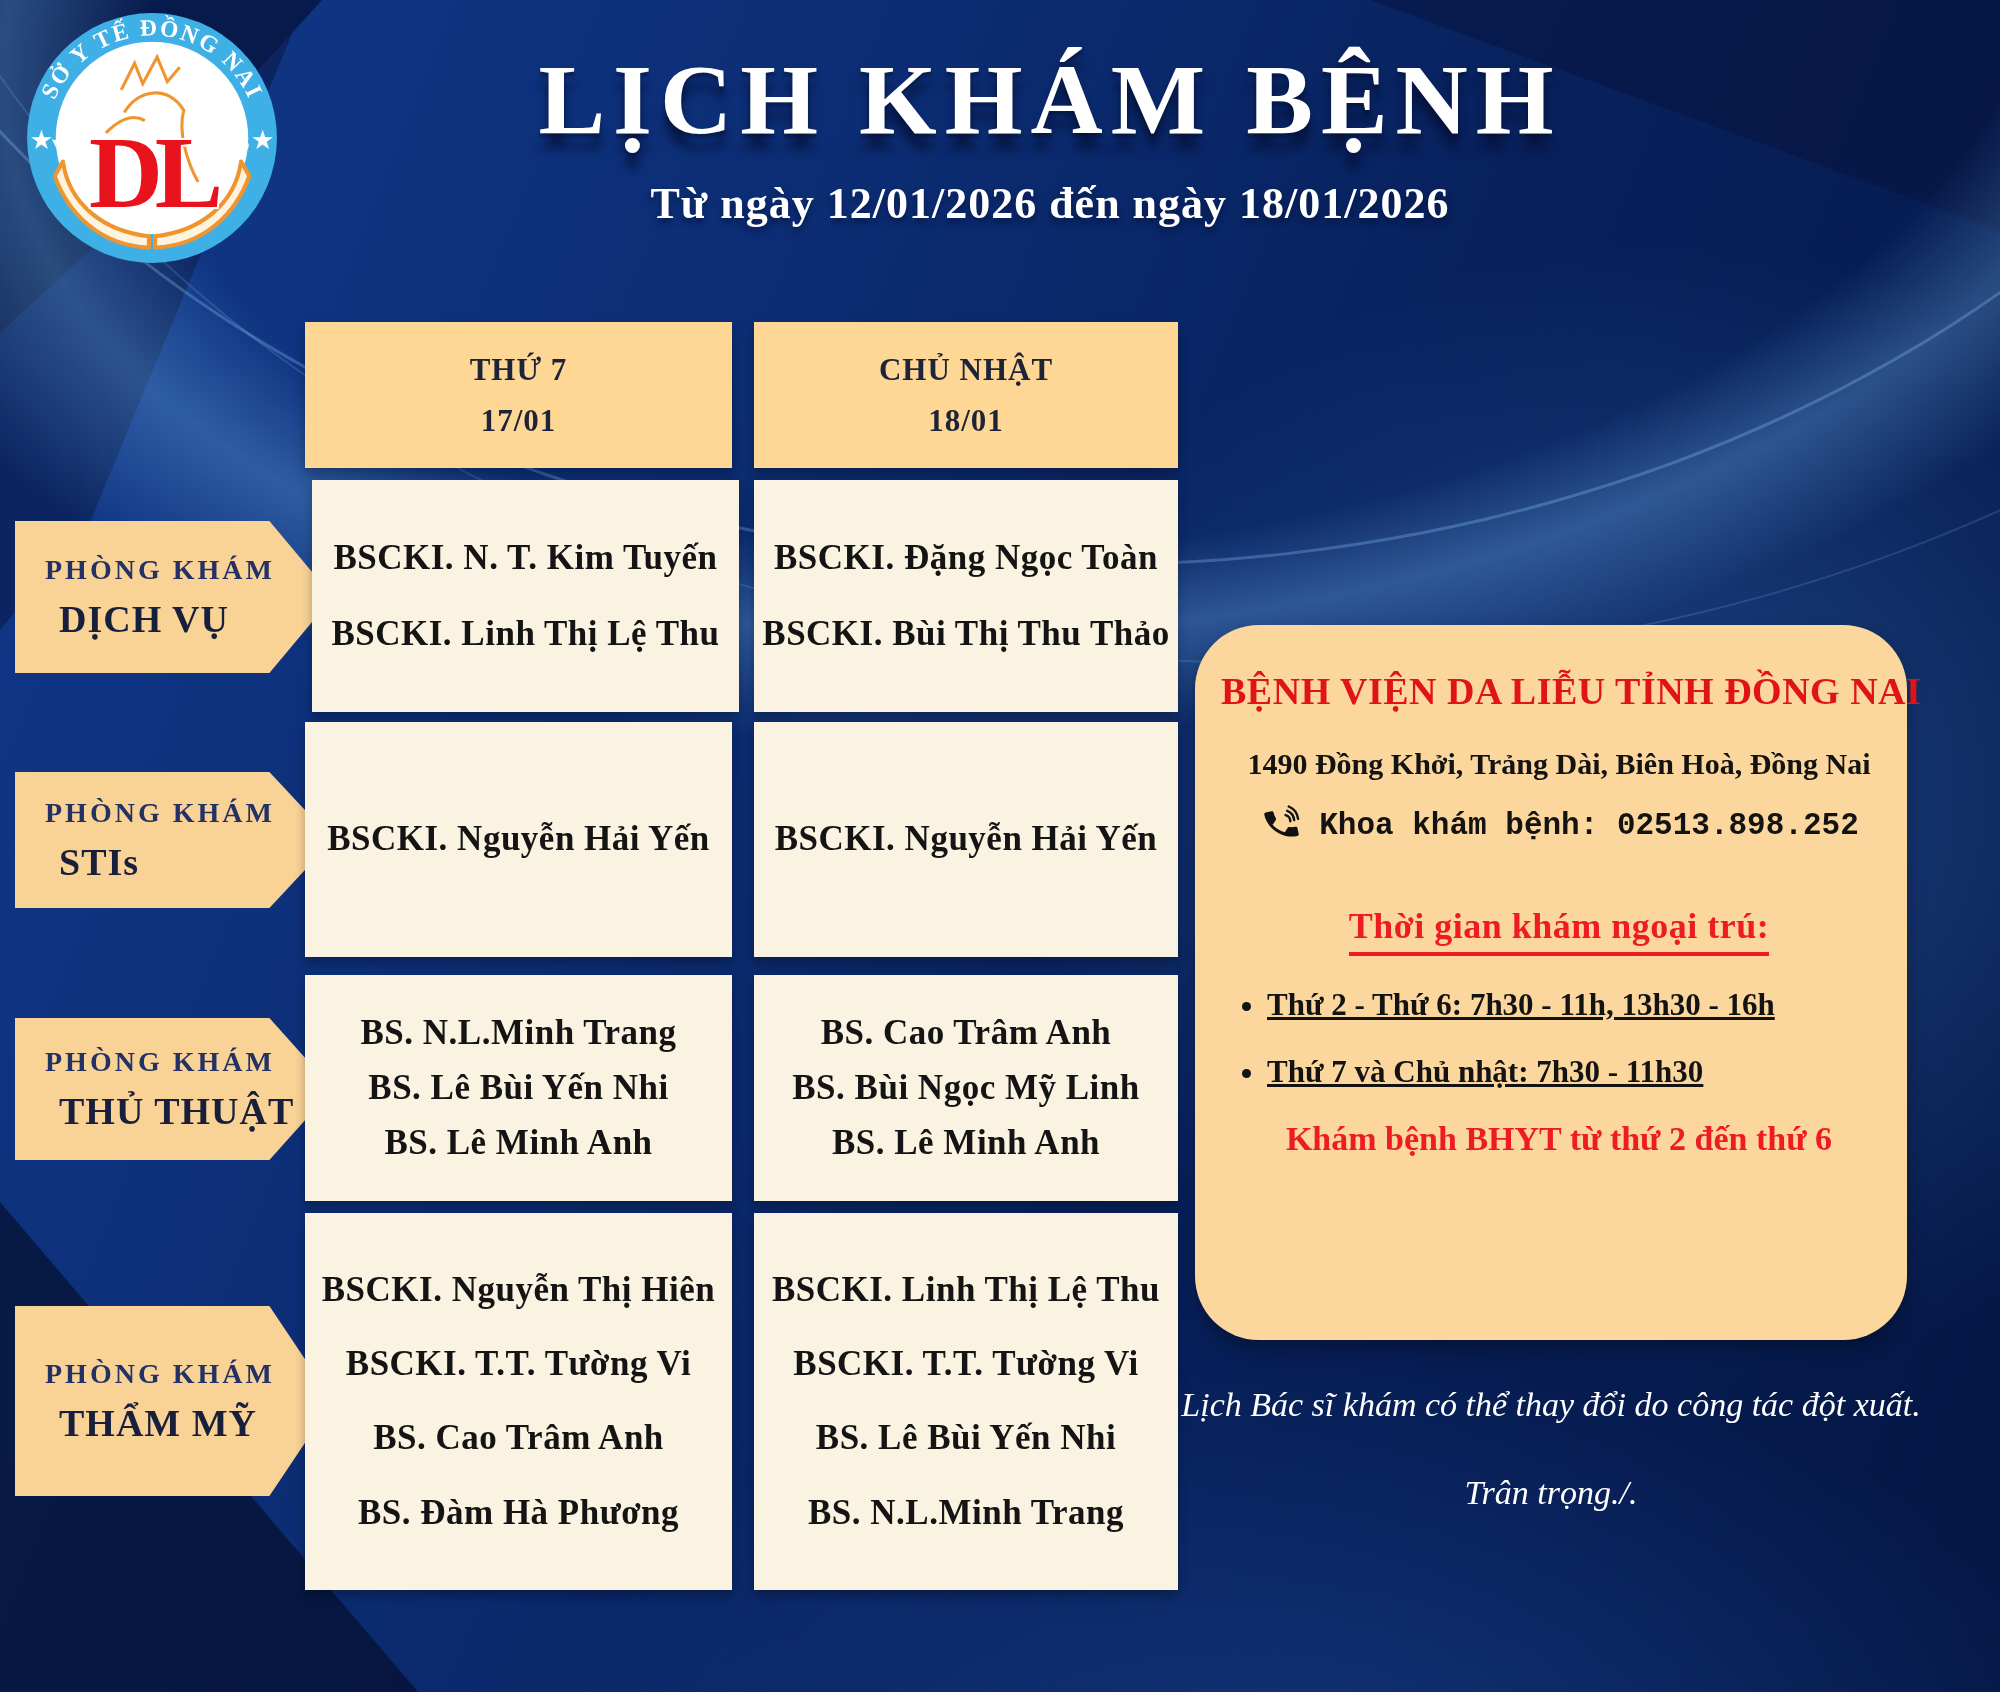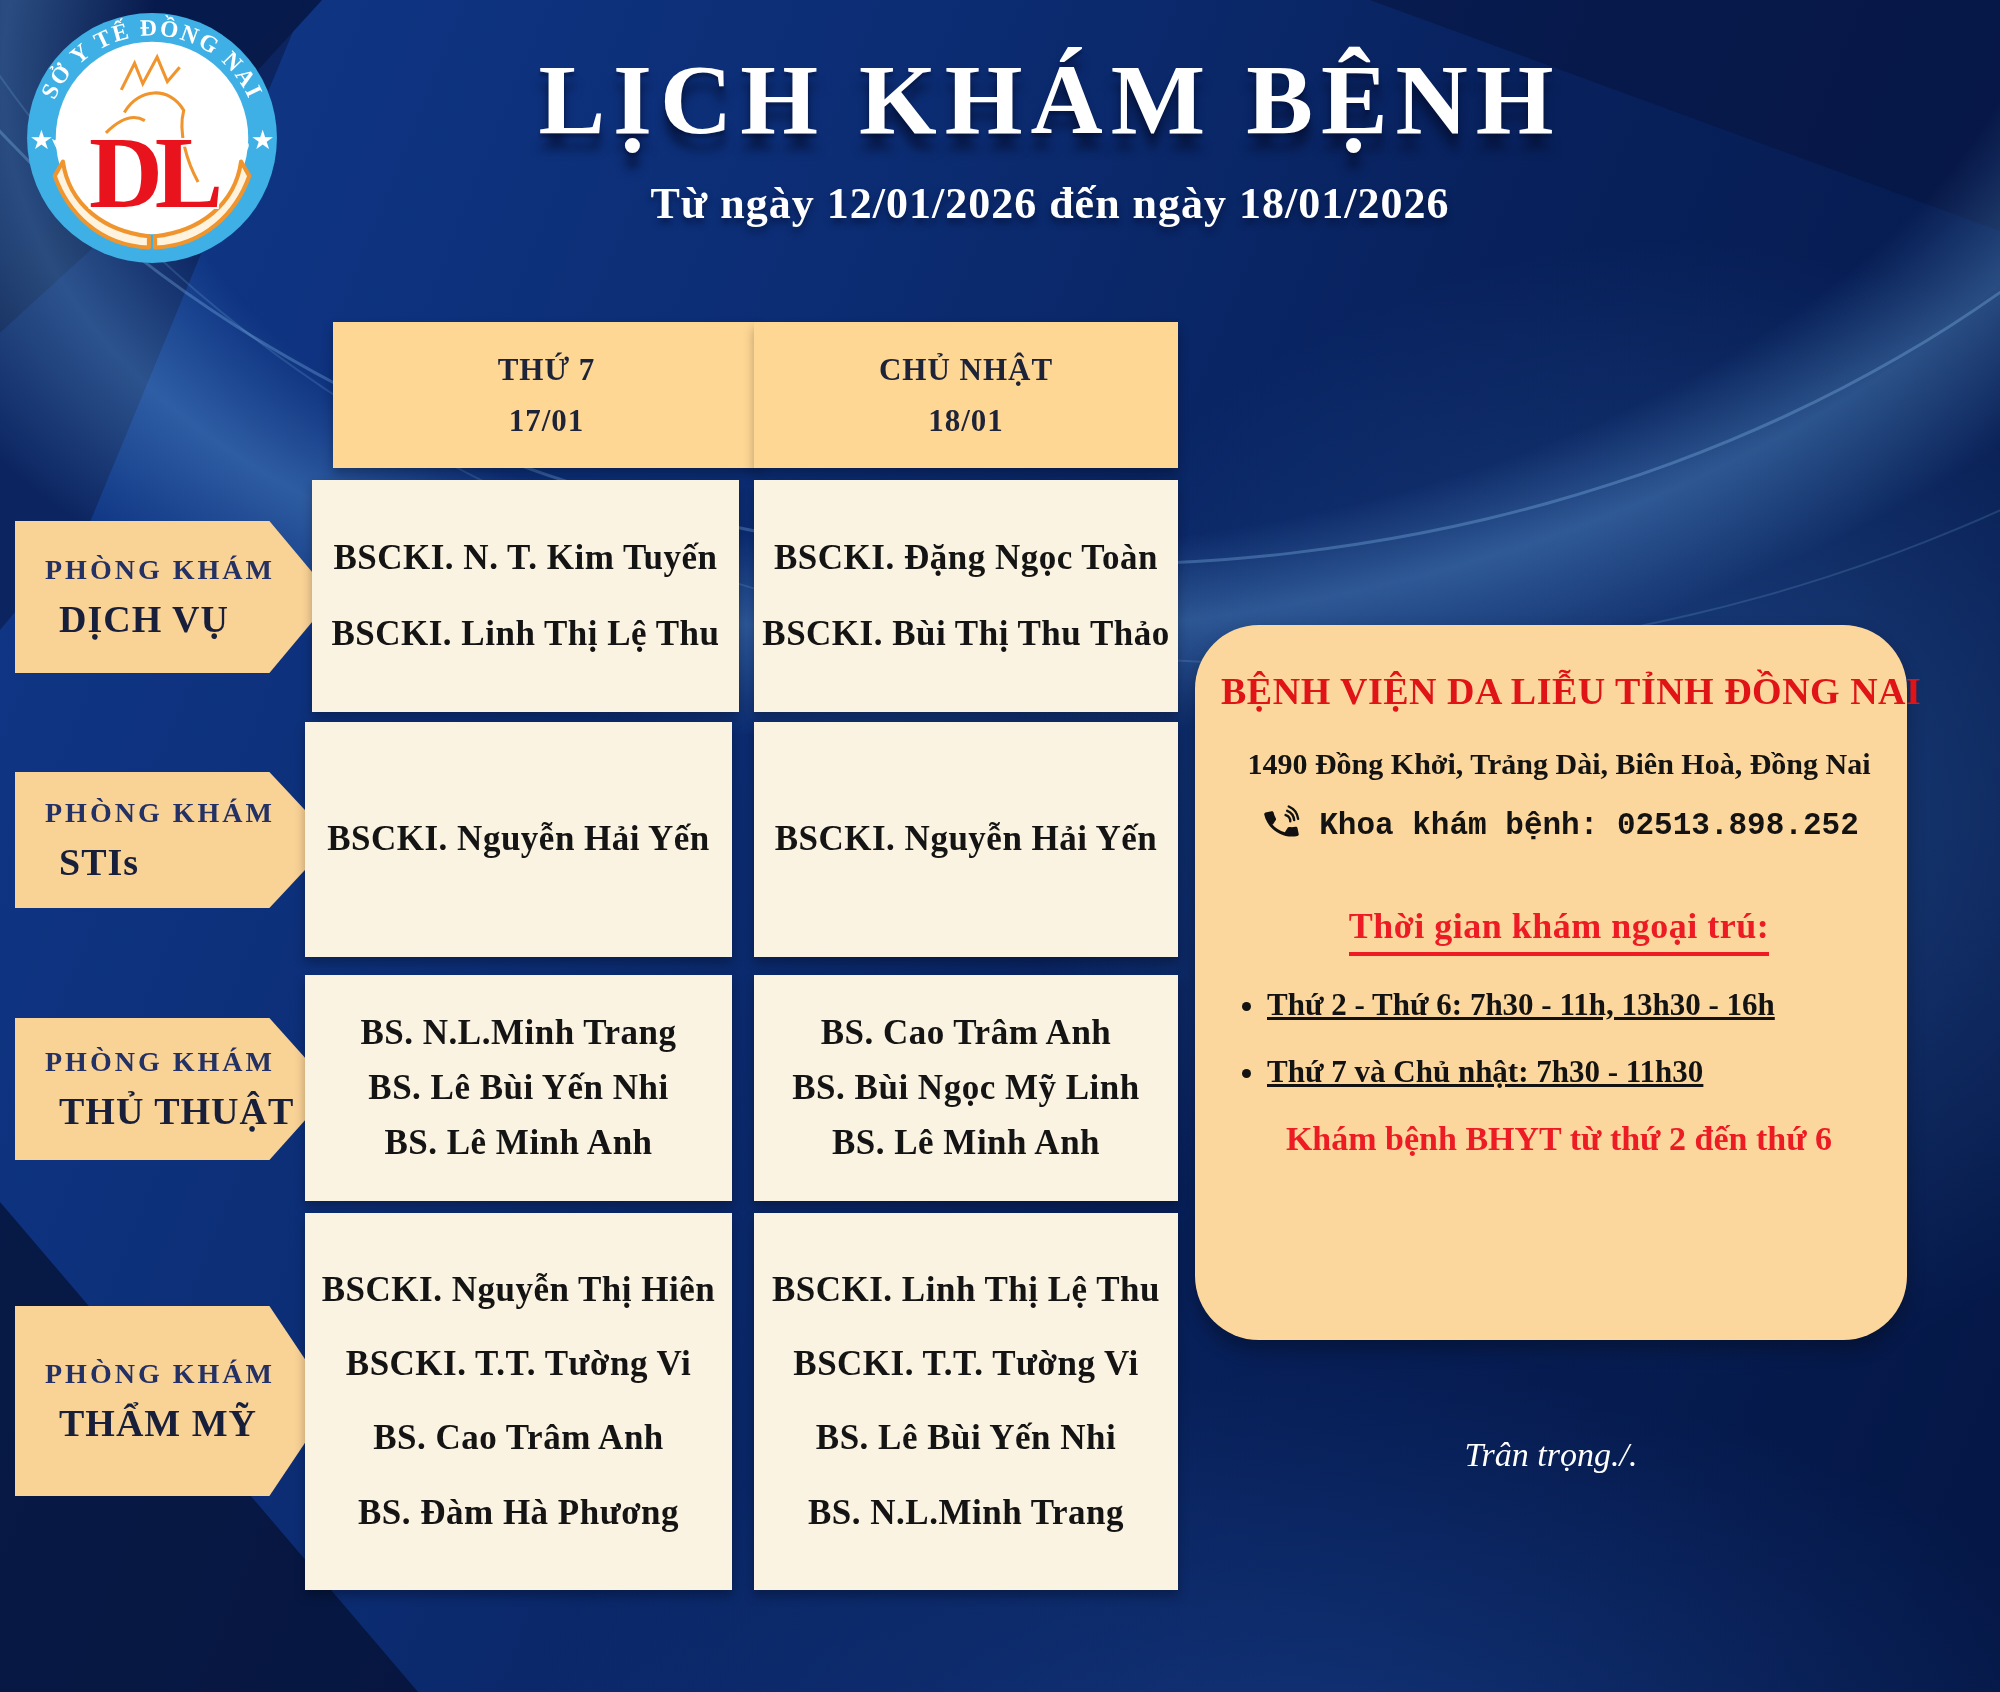--- a/index.html
+++ b/index.html
@@ -134,21 +134,21 @@
       <path d="M38,148 C44,190 78,216 122,221 L122,232 C72,230 42,196 30,162 Z"></path>
       <path d="M212,148 C206,190 172,216 128,221 L128,232 C178,230 208,196 220,162 Z"></path>
     </g>
 
     <text x="125" y="192" font-size="100" font-weight="bold" fill="#e8131c" stroke="#ffffff" stroke-width="4" paint-order="stroke" text-anchor="middle" letter-spacing="-8" font-family="Liberation Serif, DejaVu Serif, serif">DL</text>
   </svg>
 
   <div class="title">LỊCH KHÁM BỆNH</div>
   <div class="subtitle">Từ ngày 12/01/2026 đến ngày 18/01/2026</div>
 
-  <div class="colhead" style="left:305px;width:427px;margin-left:28px;">
+  <div class="colhead" style="left:305px;width:427px;">
     <div class="d1">THỨ 7</div>
     <div class="d2">17/01</div>
   </div>
   <div class="colhead" style="left:754px;width:424px;">
     <div class="d1">CHỦ NHẬT</div>
     <div class="d2">18/01</div>
   </div>
 
   <div class="rowlabel" style="top:521px;height:152px;">
     <div class="lt">PHÒNG KHÁM</div>
@@ -224,16 +224,17 @@
       <span class="hours-title">Thời gian khám ngoại trú:</span>
     </div>
     <ul class="hours-list">
         <li class="line">Thứ 2 - Thứ 6: 7h30 - 11h, 13h30 - 16h</li>
         <li class="line">Thứ 7 và Chủ nhật: 7h30 - 11h30</li>
       </ul>
     <div class="panel-bhyt">Khám bệnh BHYT từ thứ 2 đến thứ 6</div>
   </div>
 
   <div class="footnote">
+    <div class="f1">Lịch Bác sĩ khám có thể thay đổi do công tác đột xuất.</div>
     <div class="f2">Trân trọng./.</div>
   </div>
 
 </div>
 
 </body></html>

